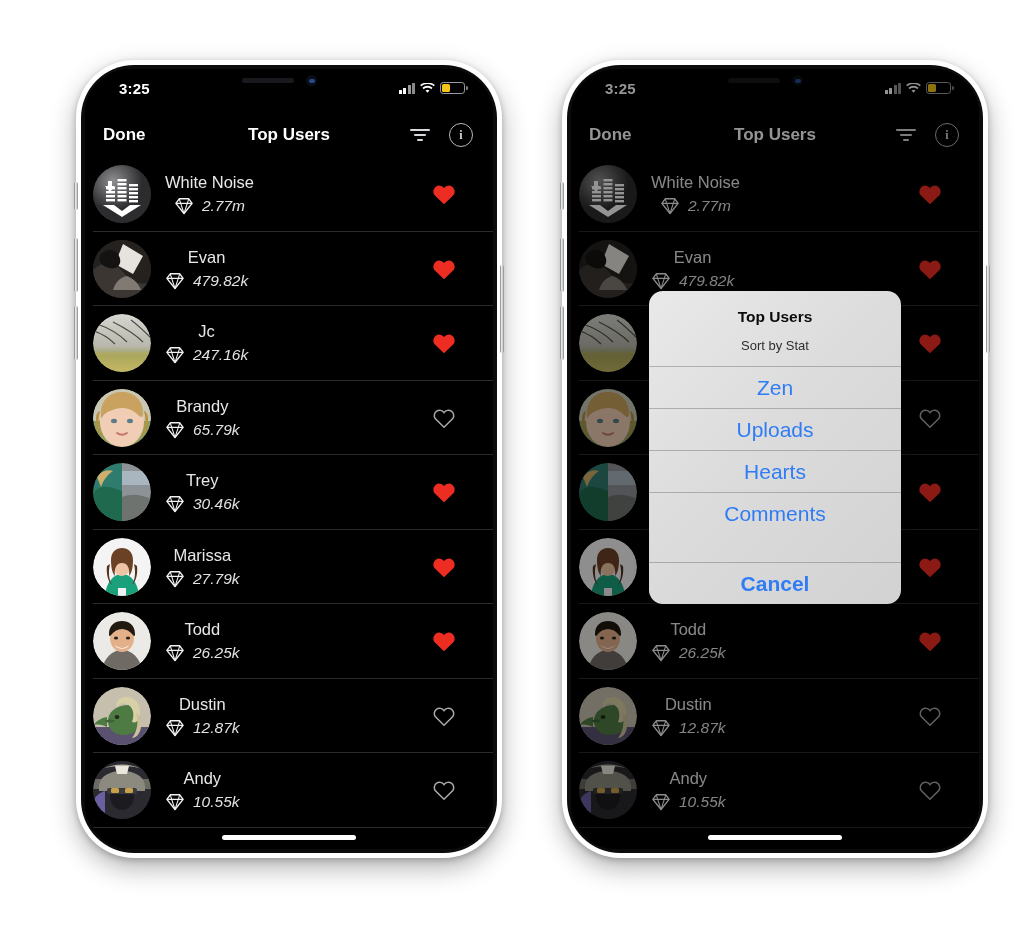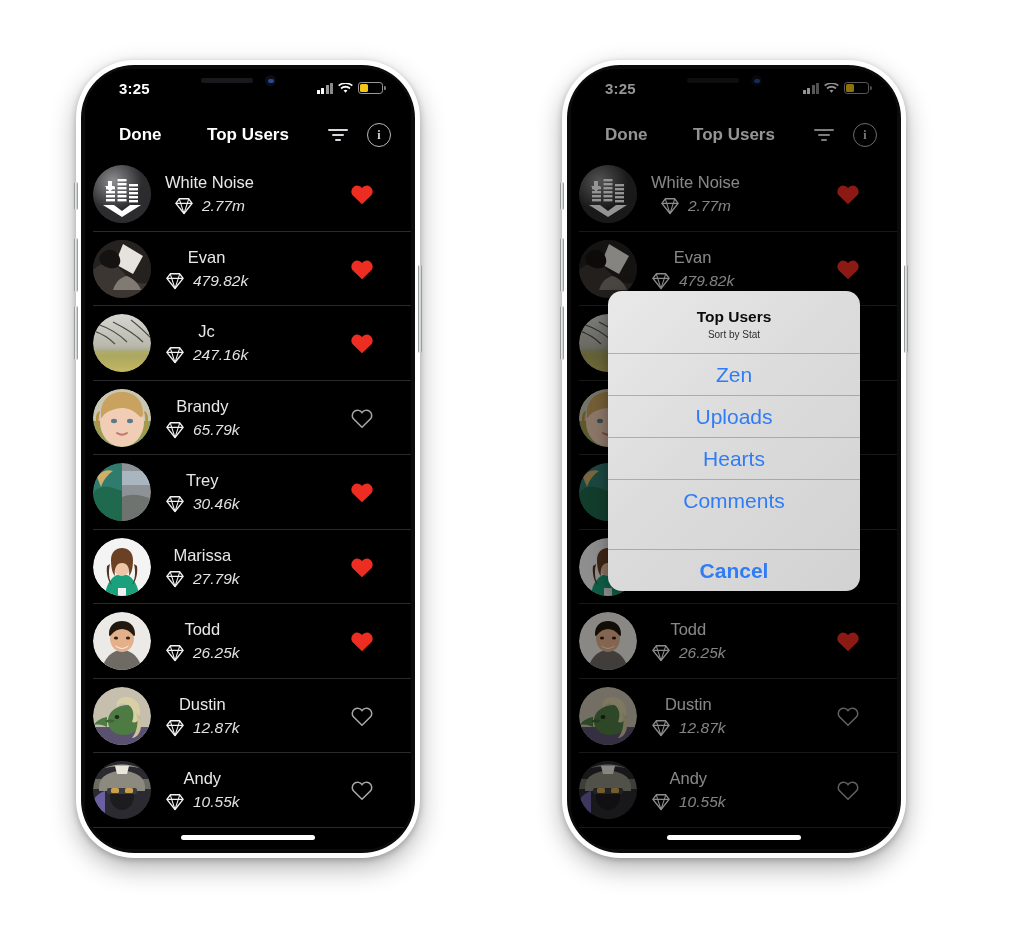--- a/index.html
+++ b/index.html
@@ -4,21 +4,21 @@
 <style>
   html,body{margin:0;padding:0;}
   body{
     width:1024px;height:925px;background:#ffffff;overflow:hidden;
     font-family:"Liberation Sans","DejaVu Sans",sans-serif;
     -webkit-font-smoothing:antialiased;
   }
   .stage{position:relative;width:1024px;height:925px;}
 
   
-  .phone{position:absolute;width:344px;height:798px;}
+  .phone{position:absolute;width:426px;height:798px;}
   .phone.left{left:76px;top:60px;}
   .phone.right{left:562px;top:60px;}
 
   .frame-outer{
     position:absolute;inset:0;border-radius:58px;
     background:linear-gradient(100deg,#ララ 0%,#b9bcbe 0%,#f2f3f4 7%,#8e9193 16%,#6f7274 30%,#cfd2d3 50%,#e9ebec 62%,#85888a 82%,#c9cccd 93%,#717476 100%);
     box-shadow:0 10px 26px rgba(0,0,0,.30), 0 2px 6px rgba(0,0,0,.22);
   }
   .frame-mid{
     position:absolute;left:5px;top:5px;right:5px;bottom:5px;
@@ -65,21 +65,21 @@
   .battery::after{content:"";position:absolute;right:-3.5px;top:3.3px;width:2px;height:4px;border-radius:0 1.5px 1.5px 0;background:#7d7d80;}
   .battery .fill{position:absolute;left:1.3px;top:1.3px;bottom:1.3px;width:8px;border-radius:1.6px;background:#f5c518;}
 
   
   .navbar{
     position:relative;height:44px;background:#000;
     border-bottom:1px solid #1c1c1e;
     display:flex;align-items:center;
   }
   .nav-done{
-    position:absolute;left:34px;color:#fff;font-size:17px;font-weight:bold;
+    position:absolute;left:18px;color:#fff;font-size:17px;font-weight:bold;
   }
   .nav-title{
     position:absolute;left:0;right:0;text-align:center;color:#fff;
     font-size:17px;font-weight:bold;pointer-events:none;
   }
   .nav-filter{position:absolute;right:62px;width:22px;height:22px;display:flex;flex-direction:column;align-items:center;justify-content:center;gap:2.5px;}
   .nav-filter i{display:block;height:2.6px;border-radius:1.5px;background:#d8d8dc;}
   .nav-filter i:nth-child(1){width:20px;}
   .nav-filter i:nth-child(2){width:12px;}
   .nav-filter i:nth-child(3){width:6px;}
@@ -120,21 +120,21 @@
   
   .dim{position:absolute;inset:0;background:rgba(0,0,0,.42);z-index:4;}
   .sheet{
     position:absolute;z-index:5;left:50%;transform:translateX(-50%);
     top:222px;width:252px;border-radius:14px;overflow:hidden;
     background:linear-gradient(135deg,#e9e9e9 0%,#dcdcdc 45%,#d2d2d2 100%);
     box-shadow:0 3px 16px rgba(0,0,0,.35);
   }
   .sheet-head{padding:16px 10px 13px;text-align:center;}
   .sheet-title{color:#0b0b0b;font-size:15.5px;font-weight:bold;line-height:1.25;}
-  .sheet-sub{color:#2e2e2e;font-size:10px;margin-top:3px;}
+  .sheet-sub{color:#2e2e2e;font-size:13px;margin-top:12px;}
   .sheet-item{
     height:41px;display:flex;align-items:center;justify-content:center;
     color:#2f7cf6;font-size:21px;border-top:1px solid rgba(110,110,110,.45);
   }
   .sheet-item.cancel{font-weight:bold;margin-top:28px;}
 </style>
 </head>
 <body>
 
 <div class="stage">

